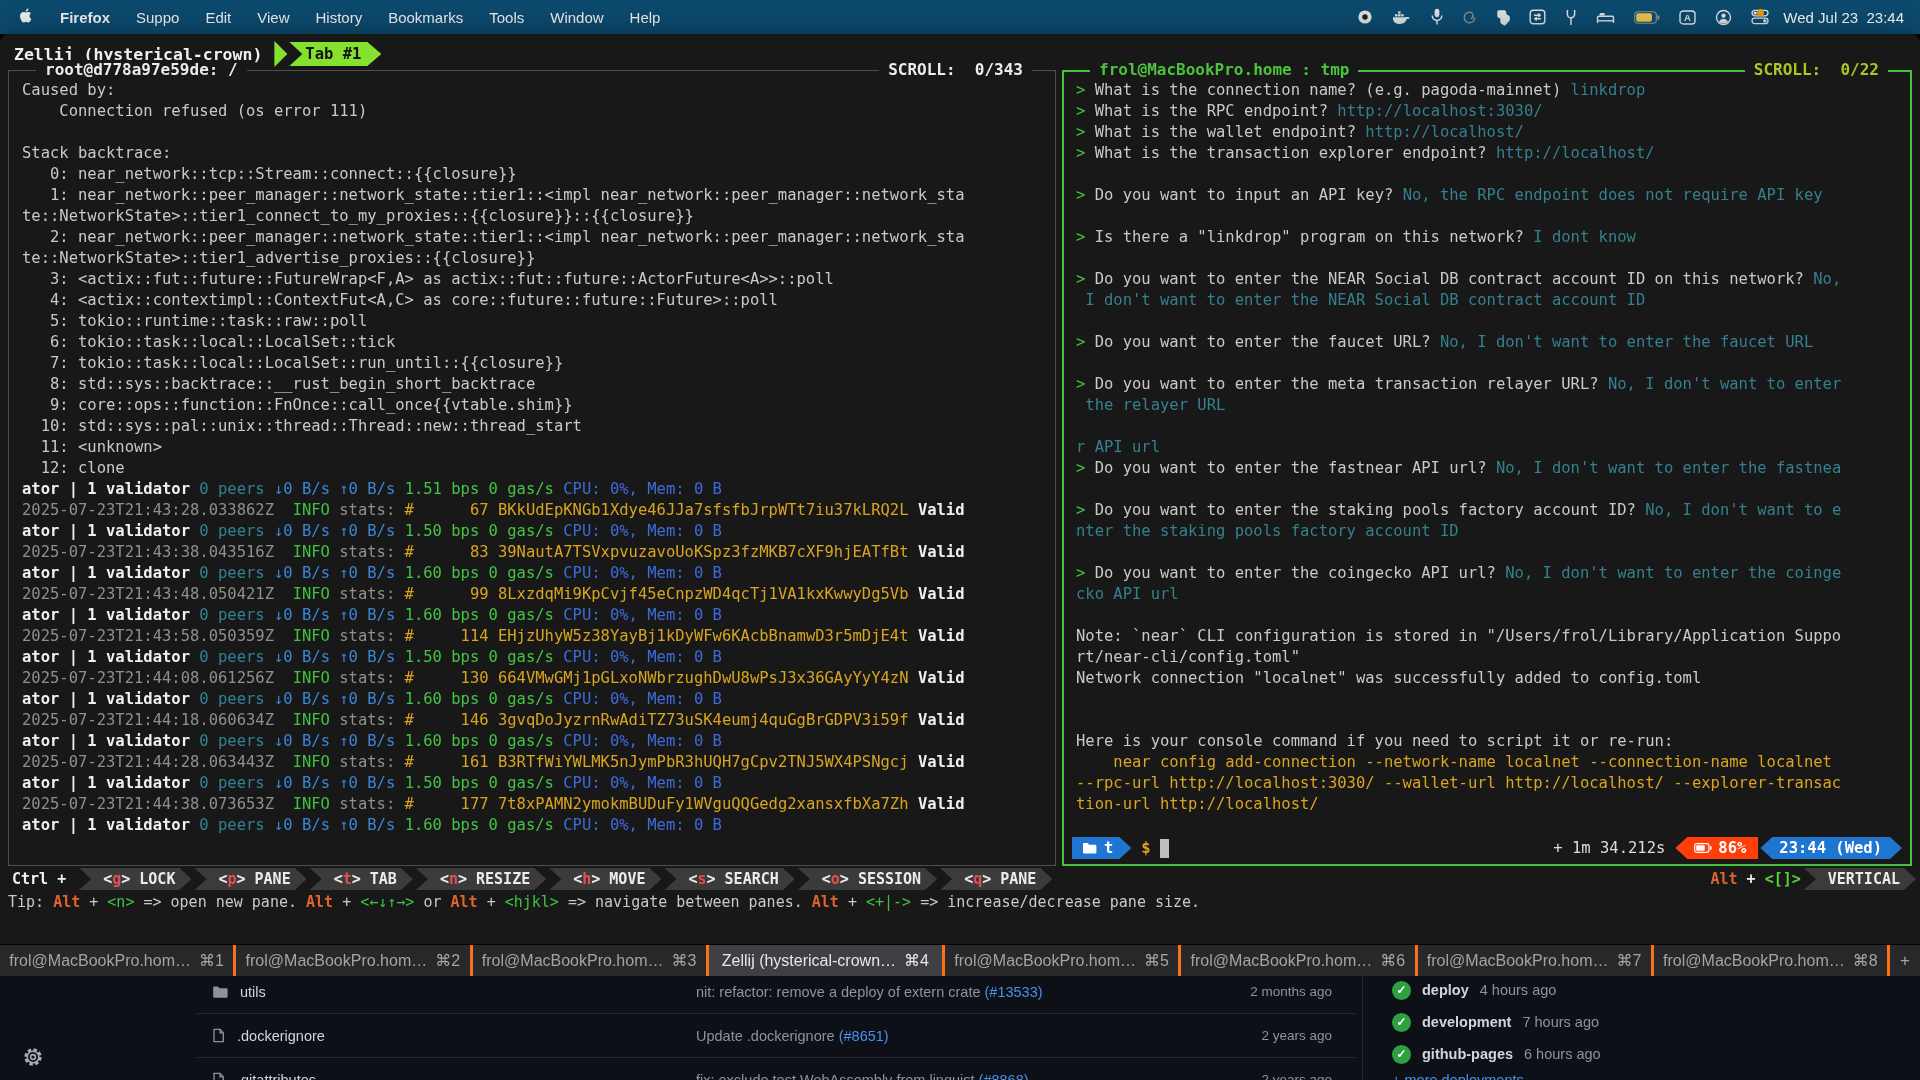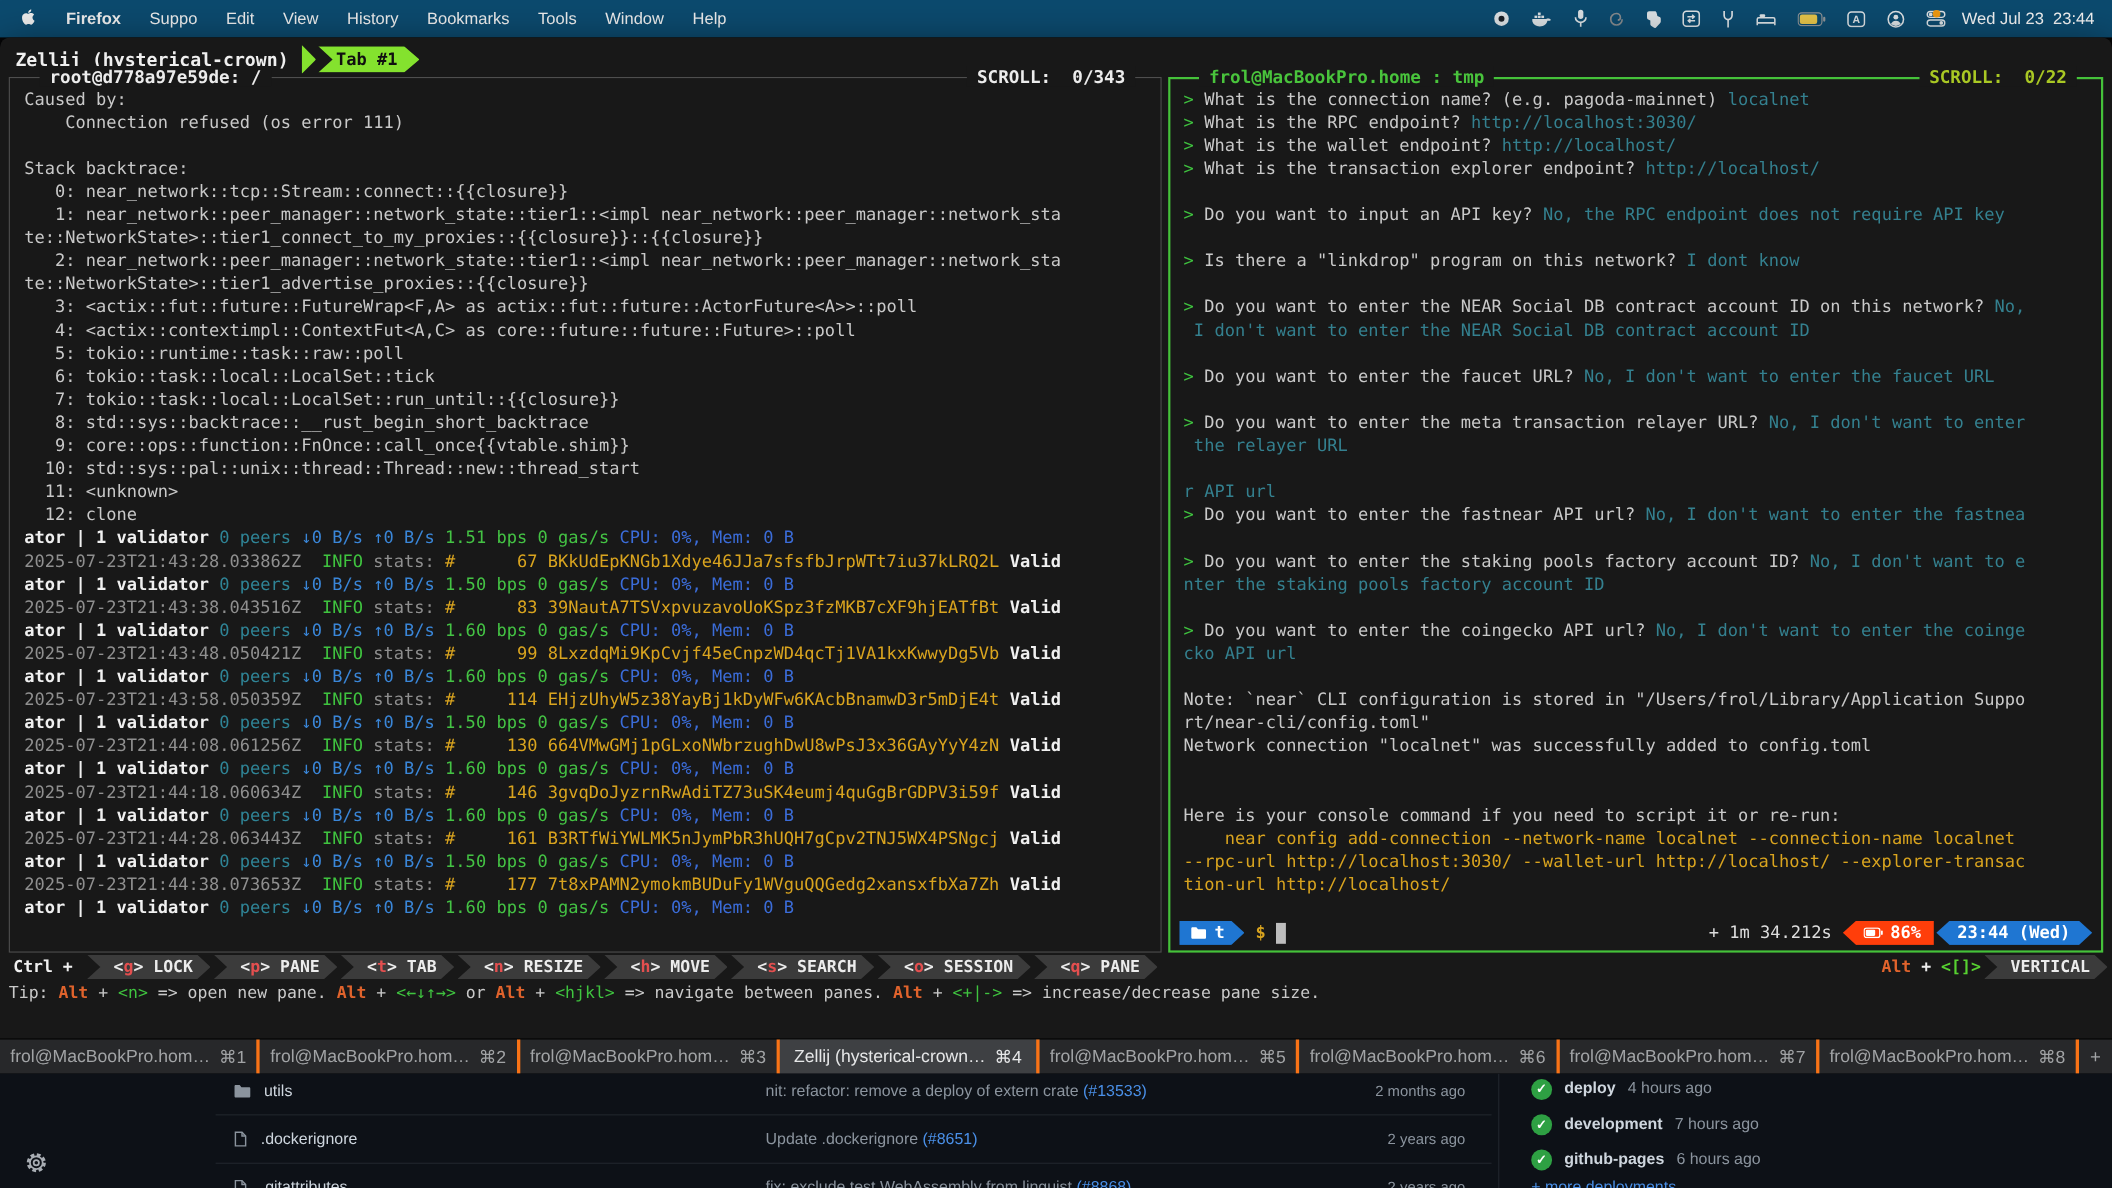--- a/index.html
+++ b/index.html
@@ -269,21 +269,21 @@
             <div class="tline"><span class="c-g">2025-07-23T21:44:38.073653Z  </span><span class="c-grn">INFO</span><span class="c-g"> stats: </span><span class="c-gold">#     177 7t8xPAMN2ymokmBUDuFy1WVguQQGedg2xansxfbXa7Zh</span><span class="c-w"> </span><span class="c-wb">Valid</span></div>
             <div class="tline"><span class="c-wb">ator | 1 validator </span><span class="c-t2">0 peers </span><span class="c-blu2">↓0 B/s ↑0 B/s </span><span class="c-grn2">1.60 bps 0 gas/s </span><span class="c-blu">CPU: 0%, Mem: 0 B</span></div>
           </div>
       </div>
 
       <div class="pane right" style="left:1062px; width:850px;">
         <div class="pane-box"></div>
         <span class="pane-title">frol@MacBookPro.home : tmp</span>
         <span class="pane-scroll">SCROLL:  0/22</span>
         <div class="pane-content" style="bottom:34px;">
-            <div class="tline"><span class="c-grn">&gt; </span><span class="c-w">What is the connection name? (e.g. pagoda-mainnet) </span><span class="c-t">localnet</span></div>
+            <div class="tline"><span class="c-grn">&gt; </span><span class="c-w">What is the connection name? (e.g. pagoda-mainnet) </span><span class="c-t">linkdrop</span></div>
             <div class="tline"><span class="c-grn">&gt; </span><span class="c-w">What is the RPC endpoint? </span><span class="c-t">http://localhost:3030/</span></div>
             <div class="tline"><span class="c-grn">&gt; </span><span class="c-w">What is the wallet endpoint? </span><span class="c-t">http://localhost/</span></div>
             <div class="tline"><span class="c-grn">&gt; </span><span class="c-w">What is the transaction explorer endpoint? </span><span class="c-t">http://localhost/</span></div>
             <div class="tline">&nbsp;</div>
             <div class="tline"><span class="c-grn">&gt; </span><span class="c-w">Do you want to input an API key? </span><span class="c-t">No, the RPC endpoint does not require API key</span></div>
             <div class="tline">&nbsp;</div>
             <div class="tline"><span class="c-grn">&gt; </span><span class="c-w">Is there a "linkdrop" program on this network? </span><span class="c-t">I dont know</span></div>
             <div class="tline">&nbsp;</div>
             <div class="tline"><span class="c-grn">&gt; </span><span class="c-w">Do you want to enter the NEAR Social DB contract account ID on this network? </span><span class="c-t">No,</span></div>
             <div class="tline"><span class="c-t"> I don't want to enter the NEAR Social DB contract account ID</span></div>

